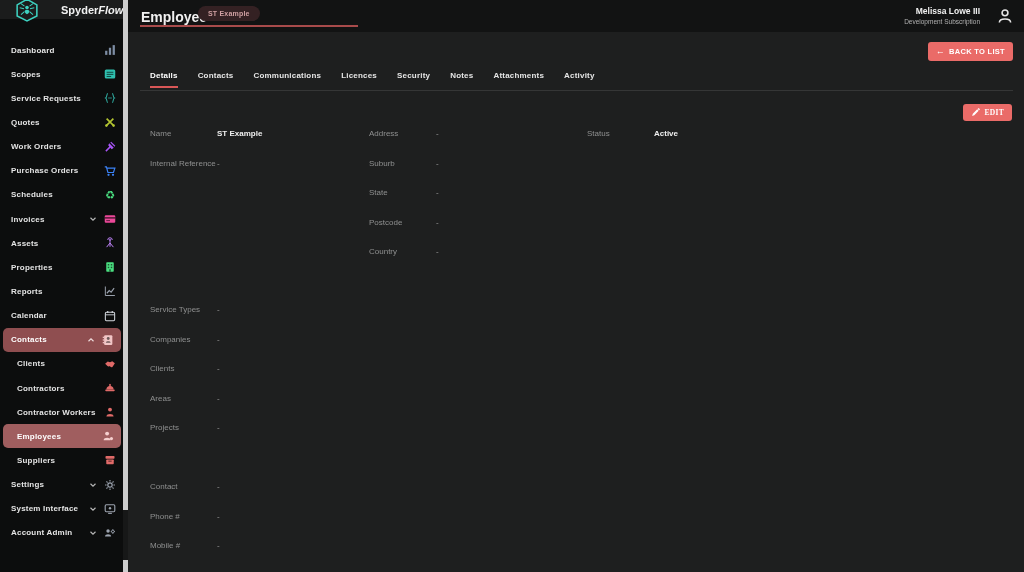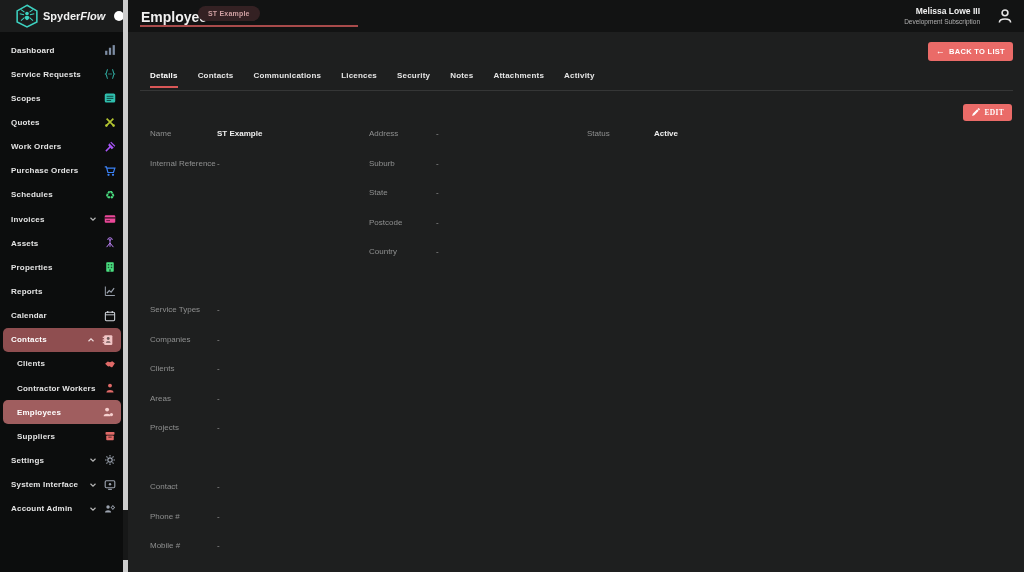--- a/index.html
+++ b/index.html
@@ -2,21 +2,21 @@
 <html><head>
 <meta charset="utf-8">
 <style>
   * { margin:0; padding:0; box-sizing:border-box; }
   html,body { width:1024px; height:572px; overflow:hidden; }
   body { font-family:"Liberation Sans", sans-serif; background:#1e1f1f; }
   #app { position:relative; width:1024px; height:572px; background:#1e1f1f; }
 
   
   .sidebar { position:absolute; left:0; top:0; width:128px; height:572px; background:#0c0d0d; }
-  .side-head { height:32px; background:#1b1c1c; display:flex; align-items:center; padding:0 6px 0 15px; gap:4px; }
+  .side-head { height:19px; background:#1b1c1c; display:flex; align-items:center; padding:0 6px 0 15px; gap:22px; }
   .logo-icon svg { width:24px; height:24px; display:block; }
   .brand { font-size:11px; font-weight:bold; color:#f2f2f2; white-space:nowrap; }
   .brand .it { font-style:italic; }
   .head-dot { width:10px; height:10px; border-radius:50%; background:#ffffff; margin-left:5px; flex-shrink:0; }
   .nav { position:absolute; top:38px; left:0; width:123px; }
   .side-item { height:24.15px; display:flex; align-items:center; padding:0 7px 0 11px; cursor:pointer; }
   .side-item.child { padding-left:17px; }
   .side-item.selected { background:#8f4e50; border-radius:5px; margin:0 2px 0 3px; padding-left:8px; }
   .side-item.child.selected { background:#a05e5f; padding-left:14px;gap:8px; }
   .side-label { font-size:8px; font-weight:bold; color:#e4e4e4; letter-spacing:.2px; flex:1; white-space:nowrap; }
@@ -89,38 +89,38 @@
           <span class="side-label">Dashboard</span>
           <span class="icon side-icon" style="color: rgb(125, 140, 163);">
             <svg viewBox="0 0 16 16" fill="currentColor">
               <rect x="1.5" y="9" width="3" height="5.5"></rect>
               <rect x="6.5" y="5" width="3" height="9.5"></rect>
               <rect x="11.5" y="1.5" width="3" height="13"></rect>
             </svg>
           </span>
         </div>
         <div class="side-item">
+          <span class="side-label">Scopes</span>
+          <span class="icon side-icon" style="color: rgb(47, 191, 174);">
+            <svg viewBox="0 0 16 16" fill="currentColor">
+              <rect x="1" y="2" width="14" height="12" rx="2"></rect>
+              <rect x="3.5" y="5" width="9" height="1.4" fill="rgba(0,0,0,0.6)"></rect>
+              <rect x="3.5" y="7.8" width="9" height="1.4" fill="rgba(0,0,0,0.6)"></rect>
+              <rect x="3.5" y="10.6" width="6" height="1.4" fill="rgba(0,0,0,0.6)"></rect>
+            </svg>
+          </span>
+        </div>
+        <div class="side-item">
           <span class="side-label">Service Requests</span>
           <span class="icon side-icon" style="color: rgb(47, 169, 158);">
             <svg viewBox="0 0 16 16" fill="currentColor">
               <path d="M5.2 2 C3.2 2 4.4 7 2.2 8 C4.4 9 3.2 14 5.2 14" fill="none" stroke="currentColor" stroke-width="1.4"></path>
               <path d="M10.8 2 C12.8 2 11.6 7 13.8 8 C11.6 9 12.8 14 10.8 14" fill="none" stroke="currentColor" stroke-width="1.4"></path>
               <circle cx="6.7" cy="8" r="0.9"></circle>
               <circle cx="9.3" cy="8" r="0.9"></circle>
-            </svg>
-          </span>
-        </div>
-        <div class="side-item">
-          <span class="side-label">Scopes</span>
-          <span class="icon side-icon" style="color: rgb(47, 191, 174);">
-            <svg viewBox="0 0 16 16" fill="currentColor">
-              <rect x="1" y="2" width="14" height="12" rx="2"></rect>
-              <rect x="3.5" y="5" width="9" height="1.4" fill="rgba(0,0,0,0.6)"></rect>
-              <rect x="3.5" y="7.8" width="9" height="1.4" fill="rgba(0,0,0,0.6)"></rect>
-              <rect x="3.5" y="10.6" width="6" height="1.4" fill="rgba(0,0,0,0.6)"></rect>
             </svg>
           </span>
         </div>
         <div class="side-item">
           <span class="side-label">Quotes</span>
           <span class="icon side-icon" style="color: rgb(180, 197, 49);">
             <svg viewBox="0 0 16 16" fill="currentColor">
               <path d="M3.5 3.5 L12.5 12.5 M12.5 3.5 L3.5 12.5" stroke="currentColor" stroke-width="2.2" fill="none"></path>
               <circle cx="3.2" cy="12.8" r="1.7"></circle>
               <circle cx="12.8" cy="12.8" r="1.7"></circle>
@@ -229,20 +229,30 @@
               <rect x="1" y="7.1" width="1.6" height="1.8"></rect>
               <rect x="1" y="10.6" width="1.6" height="1.8"></rect>
             </svg>
           </span>
         </div>
         <div class="side-item child">
           <span class="side-label">Clients</span>
           <span class="icon side-icon" style="color: rgb(224, 106, 104);">
             <svg viewBox="0 0 16 16" fill="currentColor">
               <path d="M1.5 7.5 L5 4.5 L8 5.8 L11 4.2 L14.5 7 L11.5 11.5 c-.9 1-2 1-2.9.1 L7.5 10.5 c-.9 1-2 1-2.9.1 Z"></path>
+            </svg>
+          </span>
+        </div>
+        <div class="side-item child">
+          <span class="side-label">Contractors</span>
+          <span class="icon side-icon" style="color: rgb(224, 106, 104);">
+            <svg viewBox="0 0 16 16" fill="currentColor">
+              <path d="M3.2 10 a4.8 4.8 0 0 1 9.6 0 Z"></path>
+              <rect x="1.6" y="10" width="12.8" height="2.2" rx="1.1"></rect>
+              <rect x="7" y="2.6" width="2" height="4"></rect>
             </svg>
           </span>
         </div>
         <div class="side-item child">
           <span class="side-label">Contractor Workers</span>
           <span class="icon side-icon" style="color: rgb(224, 106, 104);">
             <svg viewBox="0 0 16 16" fill="currentColor">
               <circle cx="8" cy="4.8" r="2.6"></circle>
               <path d="M3.2 14 c0-4.4 9.6-4.4 9.6 0 Z"></path>
             </svg>

